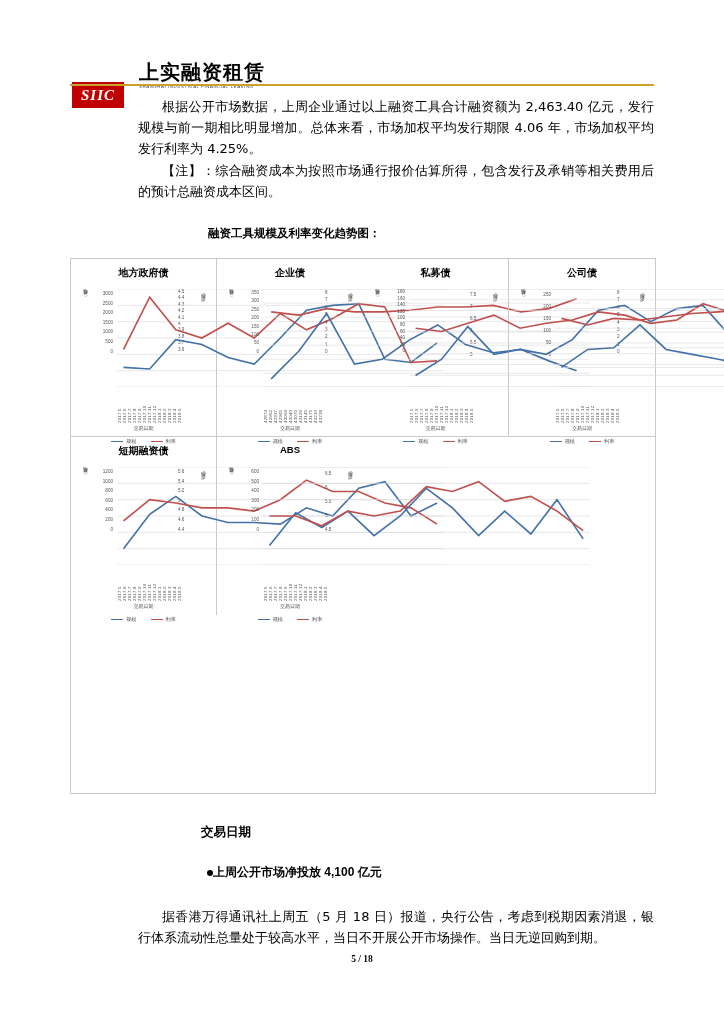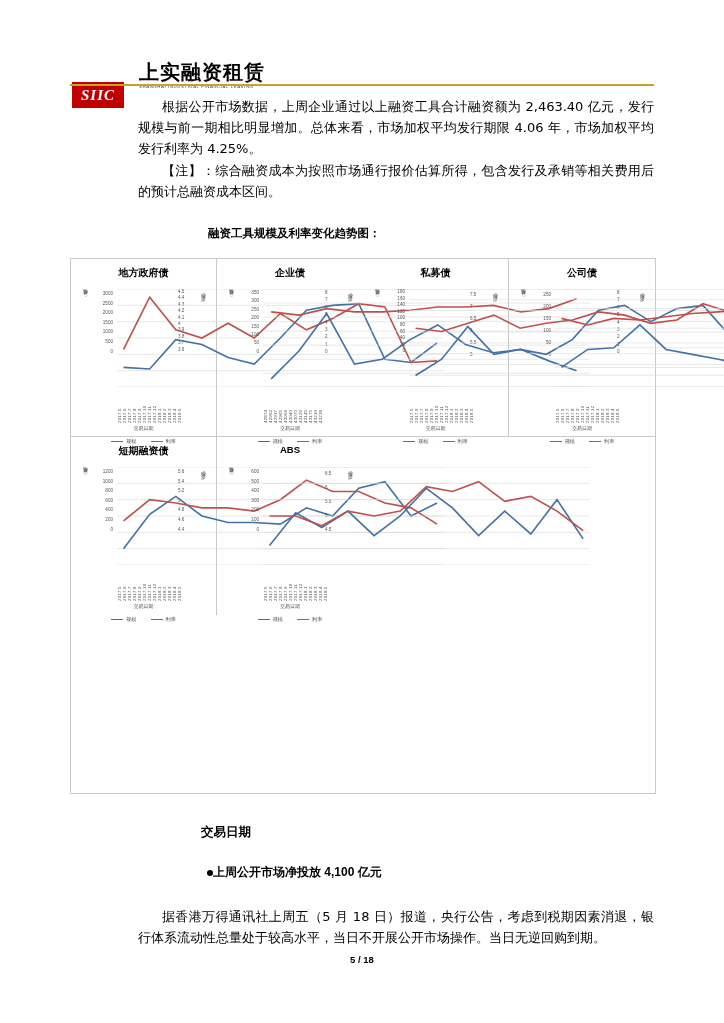--- a/index.html
+++ b/index.html
@@ -86,21 +86,21 @@
   .sw-red{background:#c0504d;}
 
   
   .h-review{position:absolute;left:201px;top:824px;font-size:12.5px;font-weight:bold;}
   .bullet-row{position:absolute;left:207px;top:864px;display:flex;align-items:center;}
   .bullet-dot{width:6px;height:6px;border-radius:50%;background:#000;display:inline-block;}
   .bullet-text{font-size:12px;font-weight:bold;}
   .p3{top:890px;margin-top:16px;}
   .footer{
     position:absolute;left:0;right:0;top:954px;text-align:center;
-    font-size:9.5px;font-weight:bold;font-family:Liberation Sans, sans-serif;
+    font-size:9.5px;font-weight:bold;font-family:Liberation Serif, serif;
   }
 </style>
 </head>
 <body>
 
 <div class="page">
 
   <div class="logo-wrap">
     <div class="logo-mark">SIIC</div>
     <div class="logo-text">

